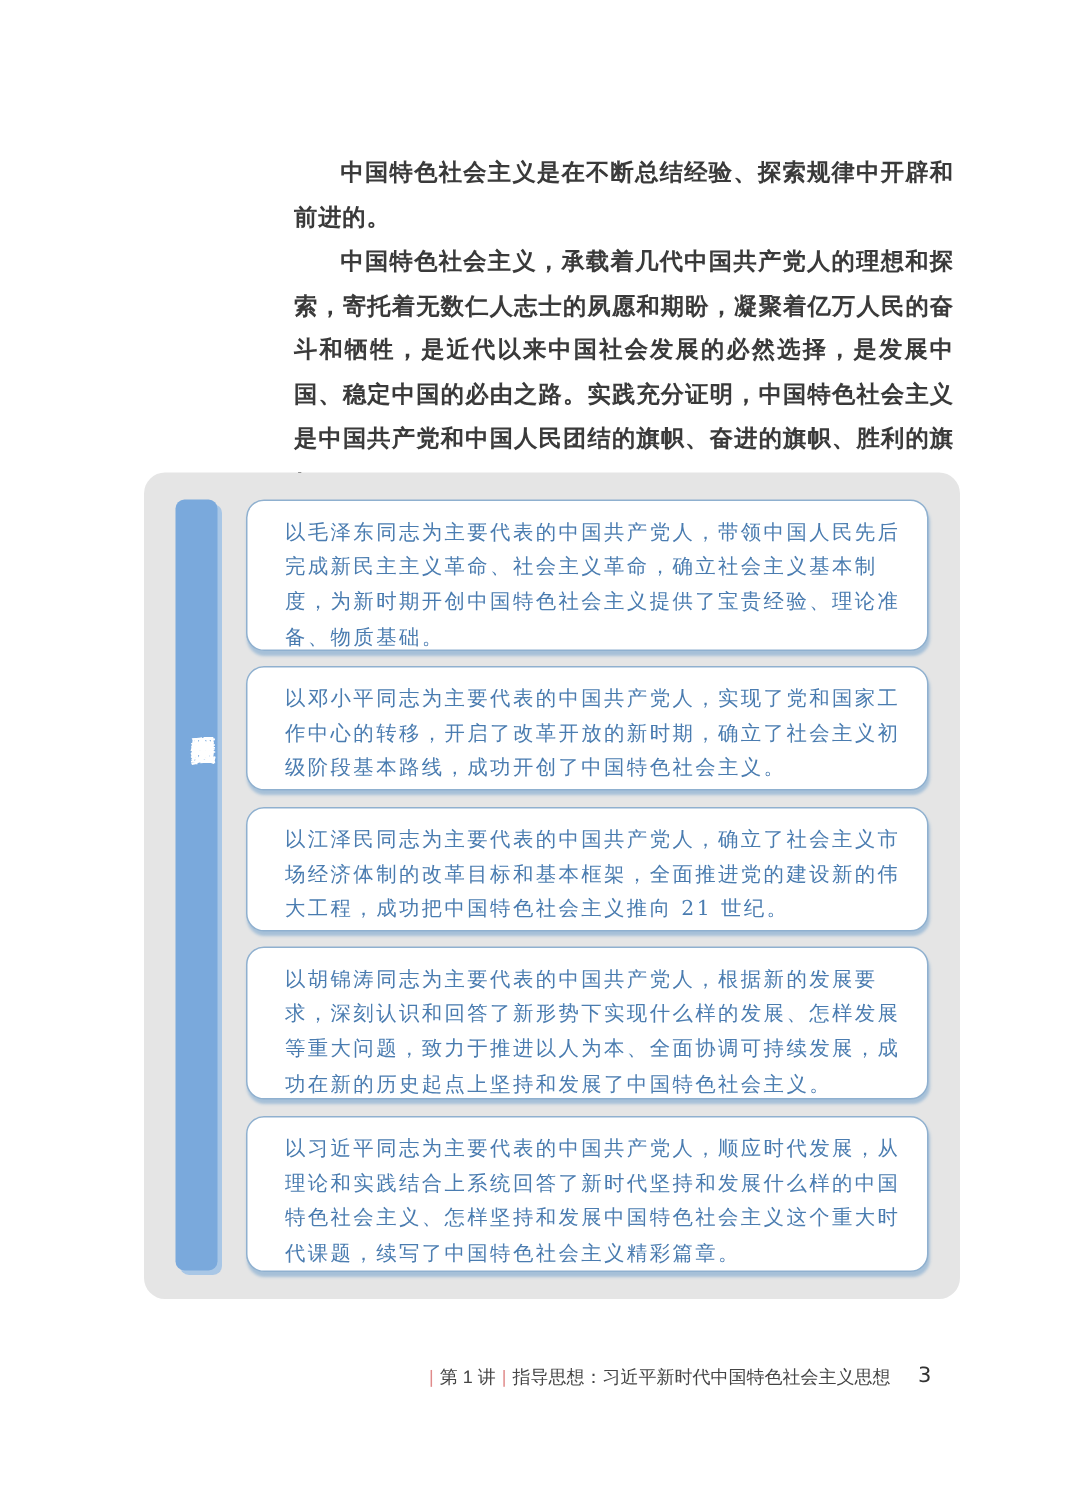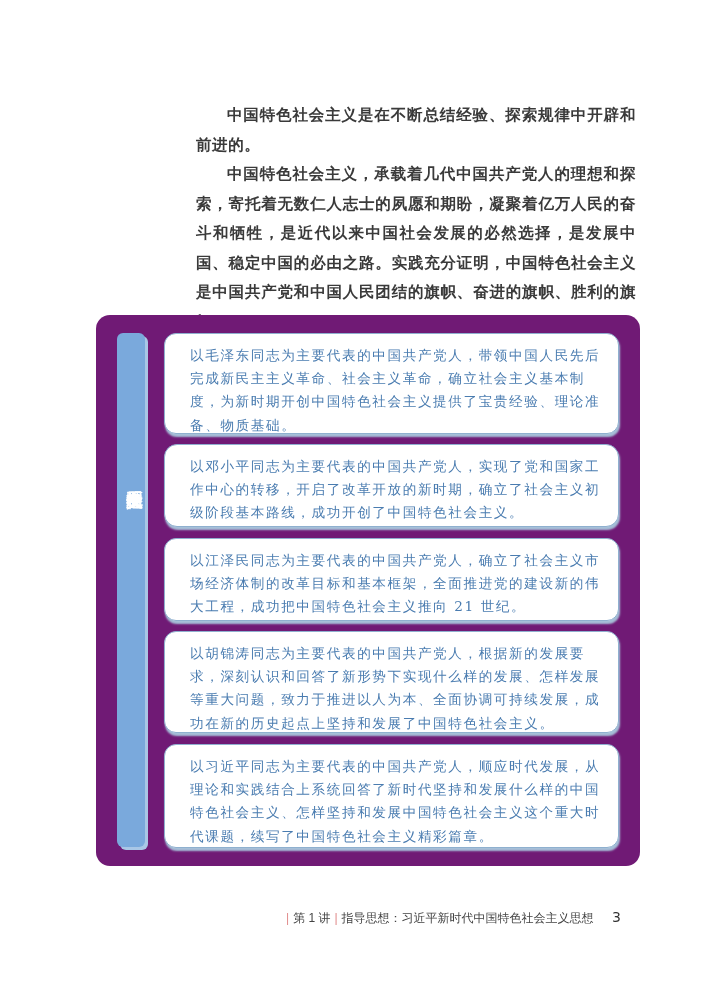--- a/index.html
+++ b/index.html
@@ -9,21 +9,21 @@
     overflow: hidden;
   }
   .body-text {
     position: absolute; left: 196px; top: 100px; width: 440px;
     font-size: 15.5px; line-height: 29.5px; color: #3a3a3a;
     letter-spacing: 0.6px; text-align: justify;
   }
   .body-text p { margin: 0; text-indent: 2em; font-weight: bold; }
   .panel {
     position: absolute; left: 96px; top: 315px; width: 544px; height: 551px;
-    background: #701a75; border-radius: 14px;
+    background: #e5e5e5; border-radius: 14px;
   }
   .vbar {
     position: absolute; left: 21px; top: 18px; width: 28px; height: 514px;
     background: #7aa9dc; border-radius: 6px;
     box-shadow: 3px 3px 0 #a9c7e6;
   }
   .vbar-text {
     position: absolute; left: 0; top: 145px; width: 28px;
     color: #ffffff; font-family: "DejaVu Sans", "Liberation Sans", sans-serif;
     font-size: 17px; line-height: 21.2px; text-align: center;
@@ -56,21 +56,21 @@
 <div class="body-text">
   <p>中国特色社会主义是在不断总结经验、探索规律中开辟和前进的。</p>
   <p>中国特色社会主义，承载着几代中国共产党人的理想和探索，寄托着无数仁人志士的夙愿和期盼，凝聚着亿万人民的奋斗和牺牲，是近代以来中国社会发展的必然选择，是发展中国、稳定中国的必由之路。实践充分证明，中国特色社会主义是中国共产党和中国人民团结的旗帜、奋进的旗帜、胜利的旗帜。</p>
 </div>
 
 <div class="panel">
   <div class="vbar">
     <div class="vbar-text">中国特色社会主义发展历程</div>
   </div>
   <div class="card" style="top:18px;height:101px;">以毛泽东同志为主要代表的中国共产党人，带领中国人民先后完成新民主主义革命、社会主义革命，确立社会主义基本制度，为新时期开创中国特色社会主义提供了宝贵经验、理论准备、物质基础。</div>
-  <div class="card" style="top:129px;height:83px;border-radius:13px;">以邓小平同志为主要代表的中国共产党人，实现了党和国家工作中心的转移，开启了改革开放的新时期，确立了社会主义初级阶段基本路线，成功开创了中国特色社会主义。</div>
+  <div class="card" style="top:129px;height:83px;">以邓小平同志为主要代表的中国共产党人，实现了党和国家工作中心的转移，开启了改革开放的新时期，确立了社会主义初级阶段基本路线，成功开创了中国特色社会主义。</div>
   <div class="card" style="top:223px;height:83px;">以江泽民同志为主要代表的中国共产党人，确立了社会主义市场经济体制的改革目标和基本框架，全面推进党的建设新的伟大工程，成功把中国特色社会主义推向 21 世纪。</div>
   <div class="card" style="top:316px;height:102px;">以胡锦涛同志为主要代表的中国共产党人，根据新的发展要求，深刻认识和回答了新形势下实现什么样的发展、怎样发展等重大问题，致力于推进以人为本、全面协调可持续发展，成功在新的历史起点上坚持和发展了中国特色社会主义。</div>
   <div class="card" style="top:429px;height:104px;">以习近平同志为主要代表的中国共产党人，顺应时代发展，从理论和实践结合上系统回答了新时代坚持和发展什么样的中国特色社会主义、怎样坚持和发展中国特色社会主义这个重大时代课题，续写了中国特色社会主义精彩篇章。</div>
 </div>
 
 <div class="footer">
   <span class="sep">|</span><span>第 1 讲</span><span class="sep">|</span><span>指导思想：习近平新时代中国特色社会主义思想</span>
 </div>
 <div class="page-num">3</div>
 

